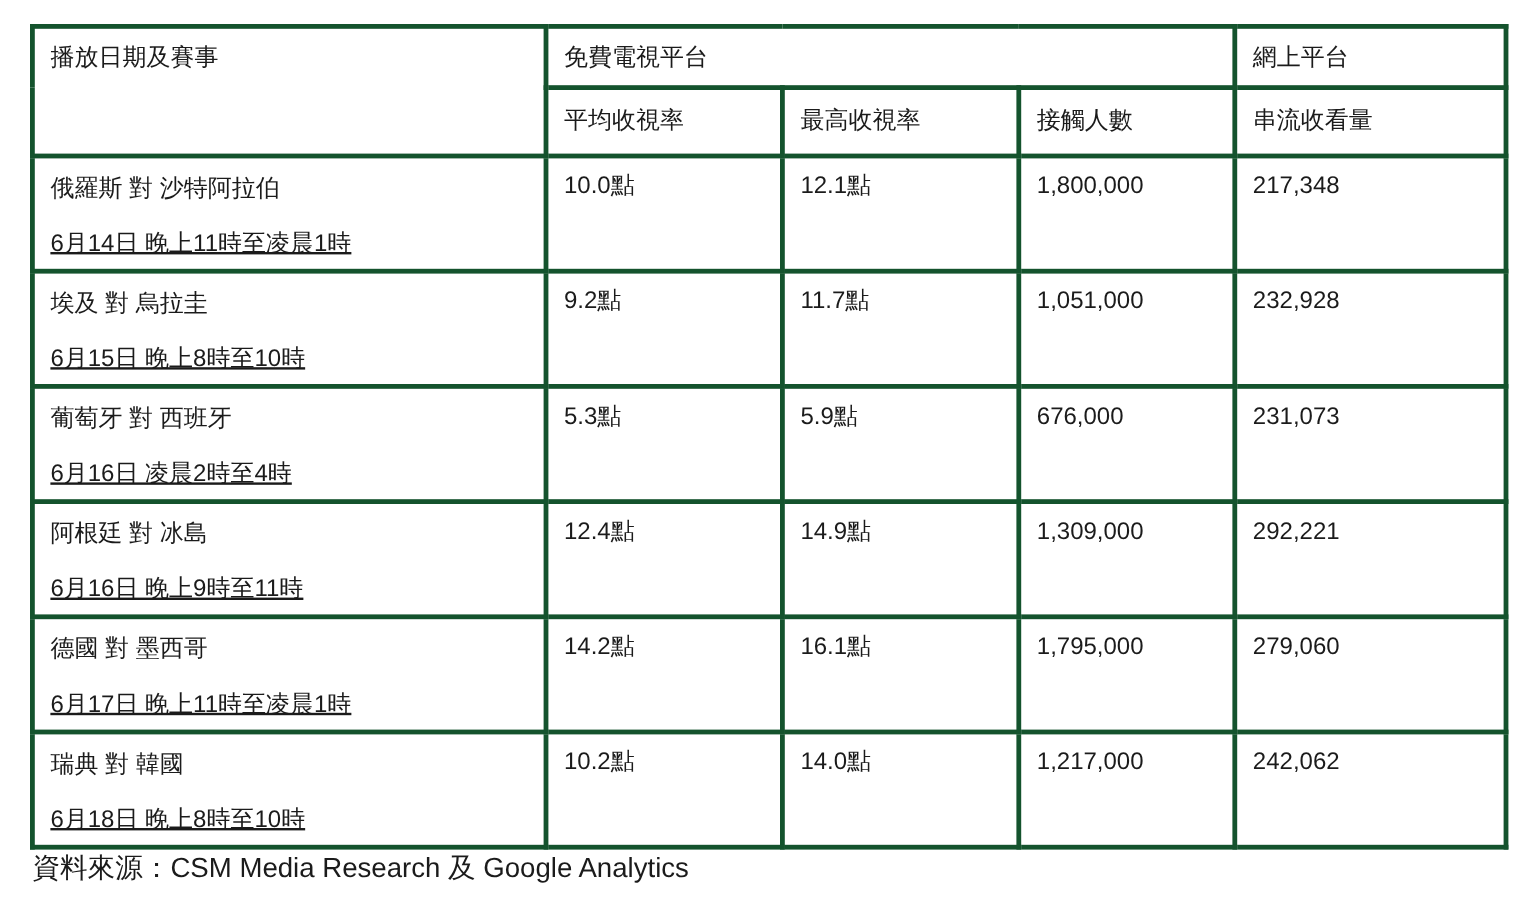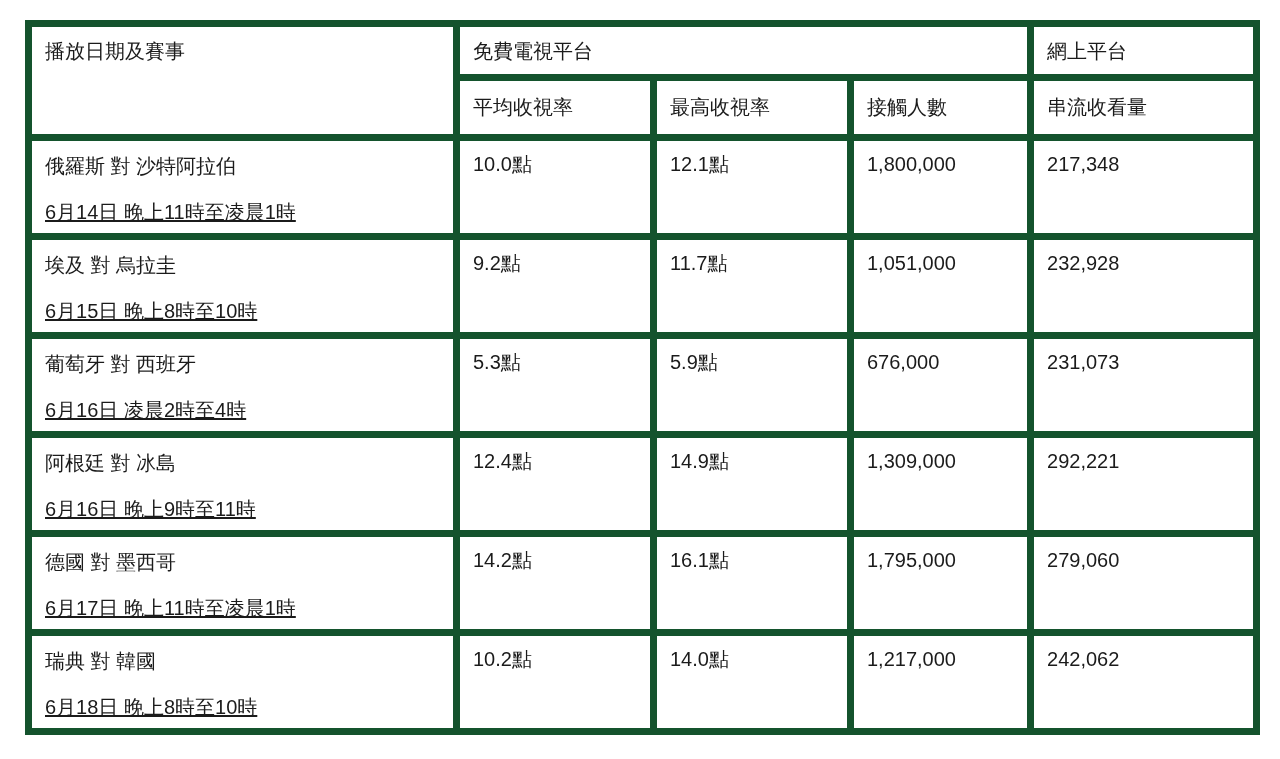--- a/index.html
+++ b/index.html
@@ -21,21 +21,21 @@
   table.ratings {
     position: absolute;
     left: 25px;
     top: 20px;
     width: 1228px;
     border-collapse: collapse;
     table-layout: fixed;
     border: 3px solid #000000;
   }
   table.ratings th, table.ratings td {
-    border: 7px solid #14532d;
+    border: 4px solid #14532d;
     vertical-align: top;
     text-align: left;
     font-weight: normal;
     font-size: 20px;
     padding: 10px 12px 8px 13px;
     line-height: 26px;
     overflow: hidden;
     white-space: nowrap;
   }
   
@@ -140,14 +140,15 @@
           <div class="line2">6月18日 晚上8時至10時</div>
         </td>
         <td class="num">10.2點</td>
         <td class="num">14.0點</td>
         <td class="num">1,217,000</td>
         <td class="num">242,062</td>
       </tr>
     </tbody>
   </table>
 
+  <div class="source-line">資料來源：CSM Media Research 及 Google Analytics</div>
 
 </div>
 
 </body></html>

